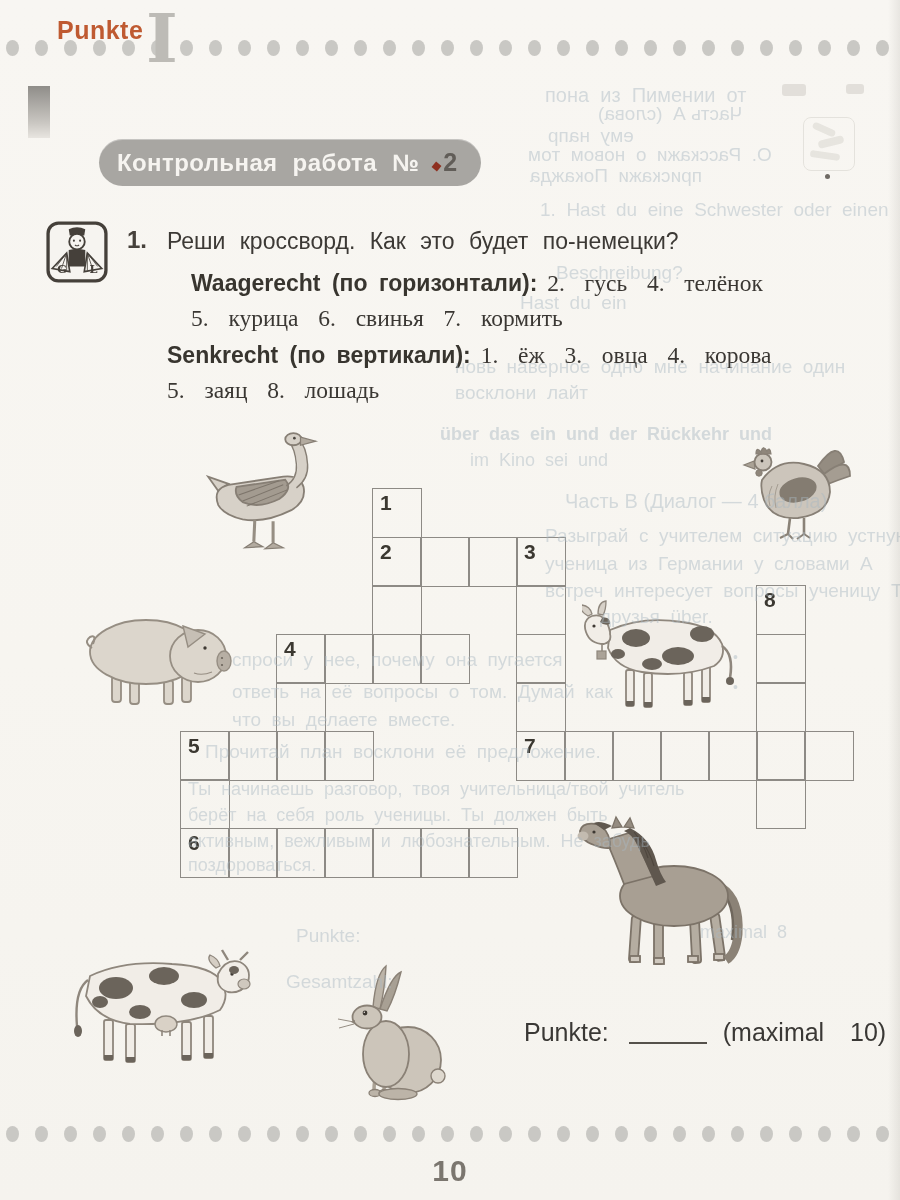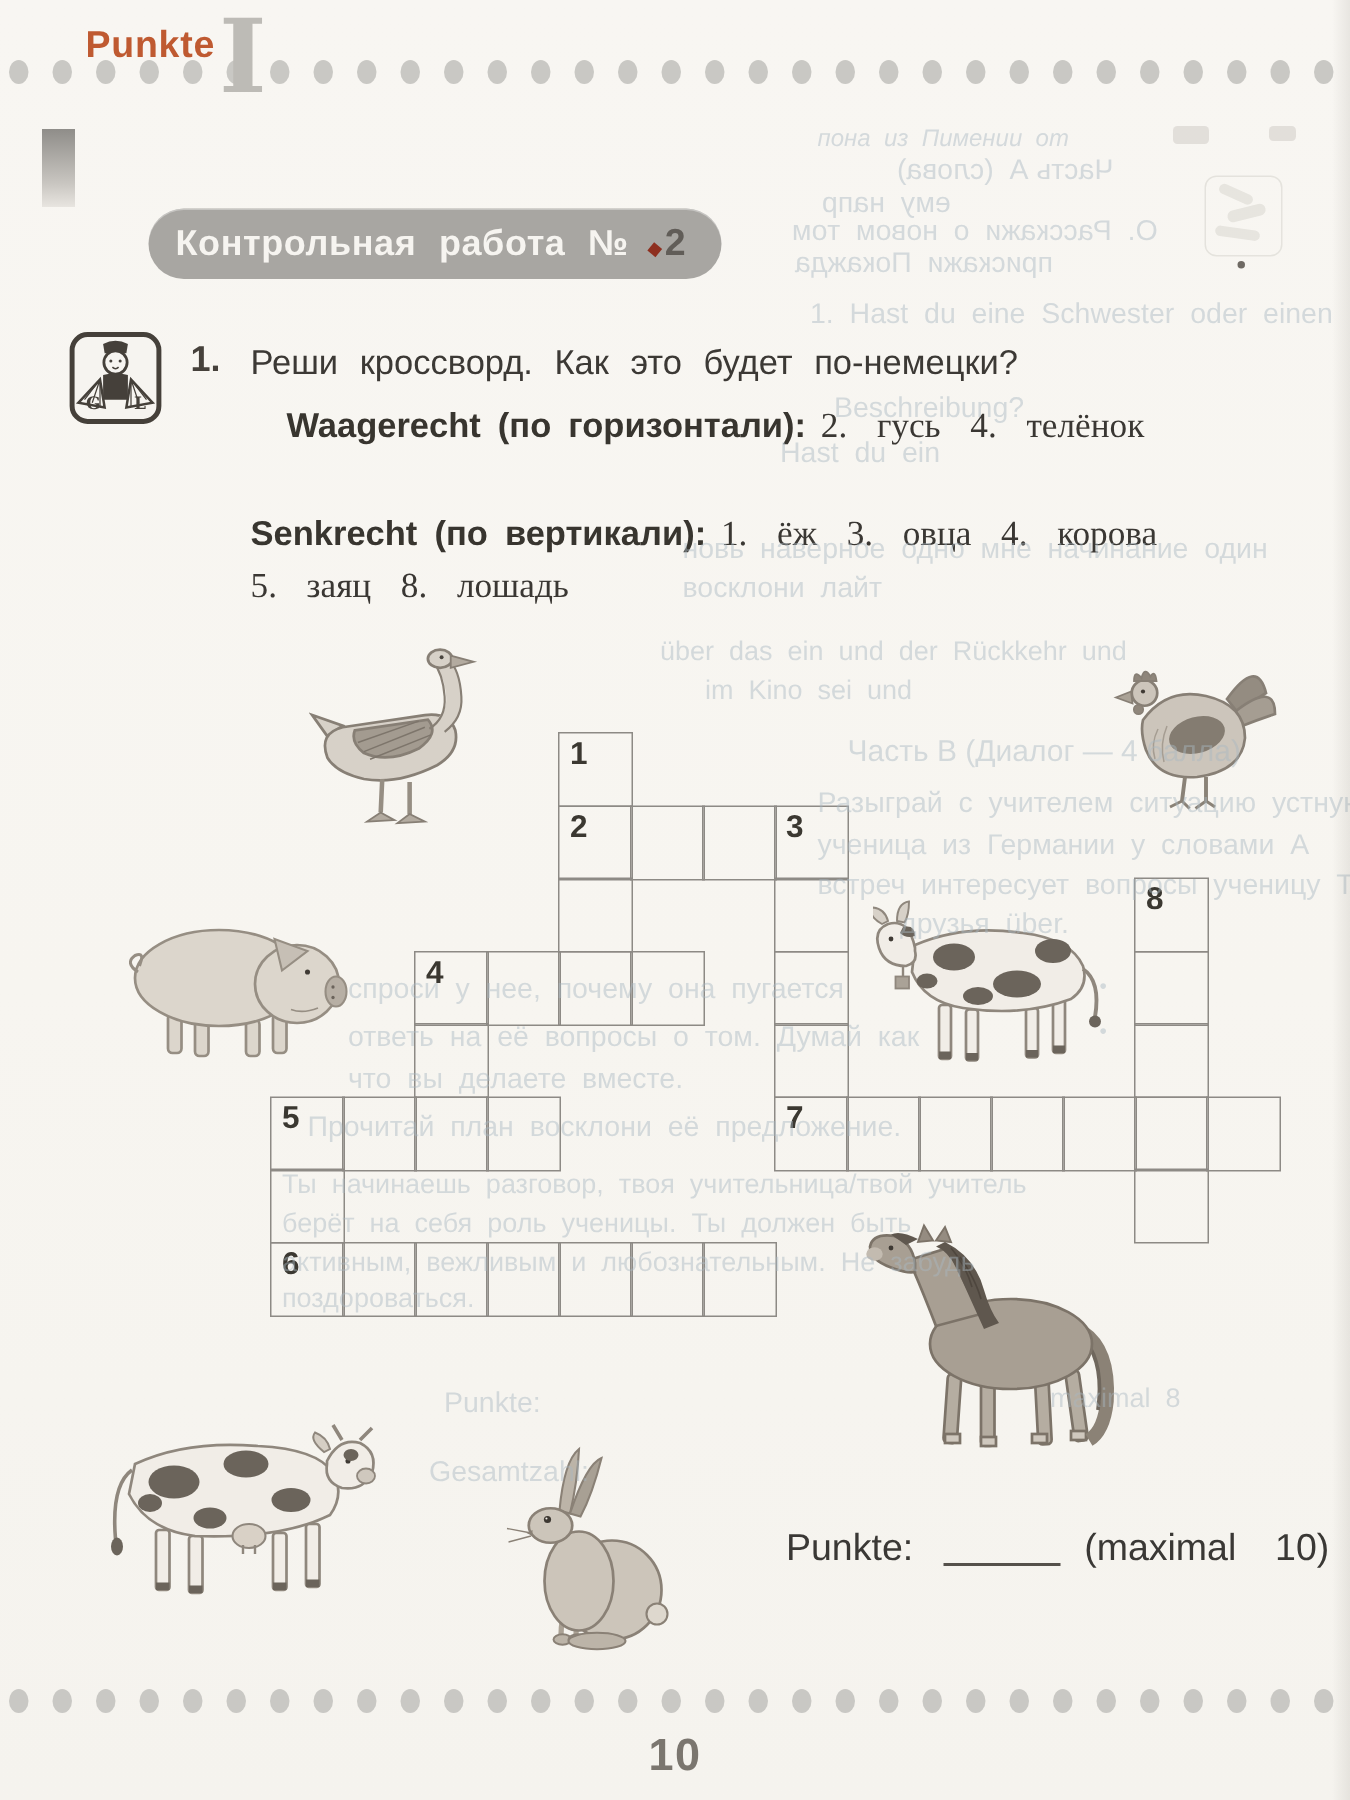--- a/index.html
+++ b/index.html
@@ -135,20 +135,21 @@
     <path d="M40,31 L50,44 M40,31 L45,46 M40,31 L40,48" stroke="#45403a" stroke-width=".8"></path>
     <text x="11" y="50" font-family="DejaVu Serif,serif" font-size="11" font-weight="bold" fill="#45403a">G</text>
     <text x="42" y="50" font-family="DejaVu Serif,serif" font-size="11" font-weight="bold" fill="#45403a">L</text>
   </svg>
 
   <span class="task-number">1.</span>
   <p class="task-prompt">Реши кроссворд. Как это будет по-немецки?</p>
 
   <p class="clues clues-1">
     <strong class="clue-label">Waagerecht (по горизонтали):</strong><span class="ws"> 2.  гусь  4.  телёнок</span><br>
+    <span class="ws">5.  курица  6.  свинья  7.  кормить</span>
   </p>
 
   <p class="clues clues-2">
     <strong class="clue-label">Senkrecht (по вертикали):</strong><span class="ws"> 1.  ёж  3.  овца  4.  корова</span><br>
     <span class="ws">5.  заяц  8.  лошадь</span>
   </p>
 
   <div id="crossword">
       <div class="cw-cell" style="left: 372px; top: 488px; width: 49.6px; height: 50.1px;">
         <span class="cw-num">1</span>
@@ -392,31 +393,31 @@
       <span class="dot"></span>
       <span class="dot"></span>
       <span class="dot"></span>
       <span class="dot"></span>
       <span class="dot"></span>
       <span class="dot"></span>
     </div>
   <div class="page-number">10</div>
 
   <div id="ghost-layer">
-      <div class="ghost" style="left: 545px; top: 84px; font-size: 16px; font-style: italic;">пона  из  Пимении  от</div>
+      <div class="ghost" style="left: 545px; top: 84px; font-size: 20px;">пона  из  Пимении  от</div>
       <div class="ghost mir" style="left: 598px; top: 103px; font-size: 19px;">Часть А  (слова)</div>
       <div class="ghost mir" style="left: 548px; top: 125px; font-size: 19px;">ему  напр</div>
       <div class="ghost mir" style="left: 528px; top: 144px; font-size: 19px;">О.  Расскажи  о  новом  том</div>
       <div class="ghost mir" style="left: 530px; top: 165px; font-size: 19px;">прискажи  Покажда</div>
       <div class="ghost" style="left: 540px; top: 199px; font-size: 19px;">1.  Hast  du  eine  Schwester  oder  einen</div>
       <div class="ghost" style="left: 556px; top: 262px; font-size: 19px;">Beschreibung?</div>
       <div class="ghost" style="left: 520px; top: 292px; font-size: 19px;">Hast  du  ein</div>
       <div class="ghost" style="left: 455px; top: 356px; font-size: 19px;">новь  наверное  одно  мне  начинание  один</div>
       <div class="ghost" style="left: 455px; top: 382px; font-size: 19px;">восклони  лайт</div>
-      <div class="ghost" style="left: 440px; top: 424px; font-size: 18px;">über  das  ein  und  der  Rückkehr  und</div>
+      <div class="ghost" style="left: 440px; top: 424px; font-size: 18px; font-weight: bold;">über  das  ein  und  der  Rückkehr  und</div>
       <div class="ghost" style="left: 470px; top: 450px; font-size: 18px;">im  Kino  sei  und</div>
       <div class="ghost" style="left: 565px; top: 490px; font-size: 20px;">Часть В (Диалог — 4 балла)</div>
       <div class="ghost" style="left: 545px; top: 525px; font-size: 19px;">Разыграй  с  учителем  ситуацию  устную</div>
       <div class="ghost" style="left: 545px; top: 553px; font-size: 19px;">ученица  из  Германии  у  словами  А</div>
       <div class="ghost" style="left: 545px; top: 580px; font-size: 19px;">встреч  интересует  вопросы  ученицу  Твои</div>
       <div class="ghost" style="left: 600px; top: 606px; font-size: 19px;">друзья  über.</div>
       <div class="ghost" style="left: 232px; top: 649px; font-size: 19px;">спроси  у  нее,  почему  она  пугается</div>
       <div class="ghost" style="left: 733px; top: 649px; font-size: 14px;">•</div>
       <div class="ghost" style="left: 232px; top: 681px; font-size: 19px;">ответь  на  её  вопросы  о  том.  Думай  как</div>
       <div class="ghost" style="left: 733px; top: 679px; font-size: 14px;">•</div>

